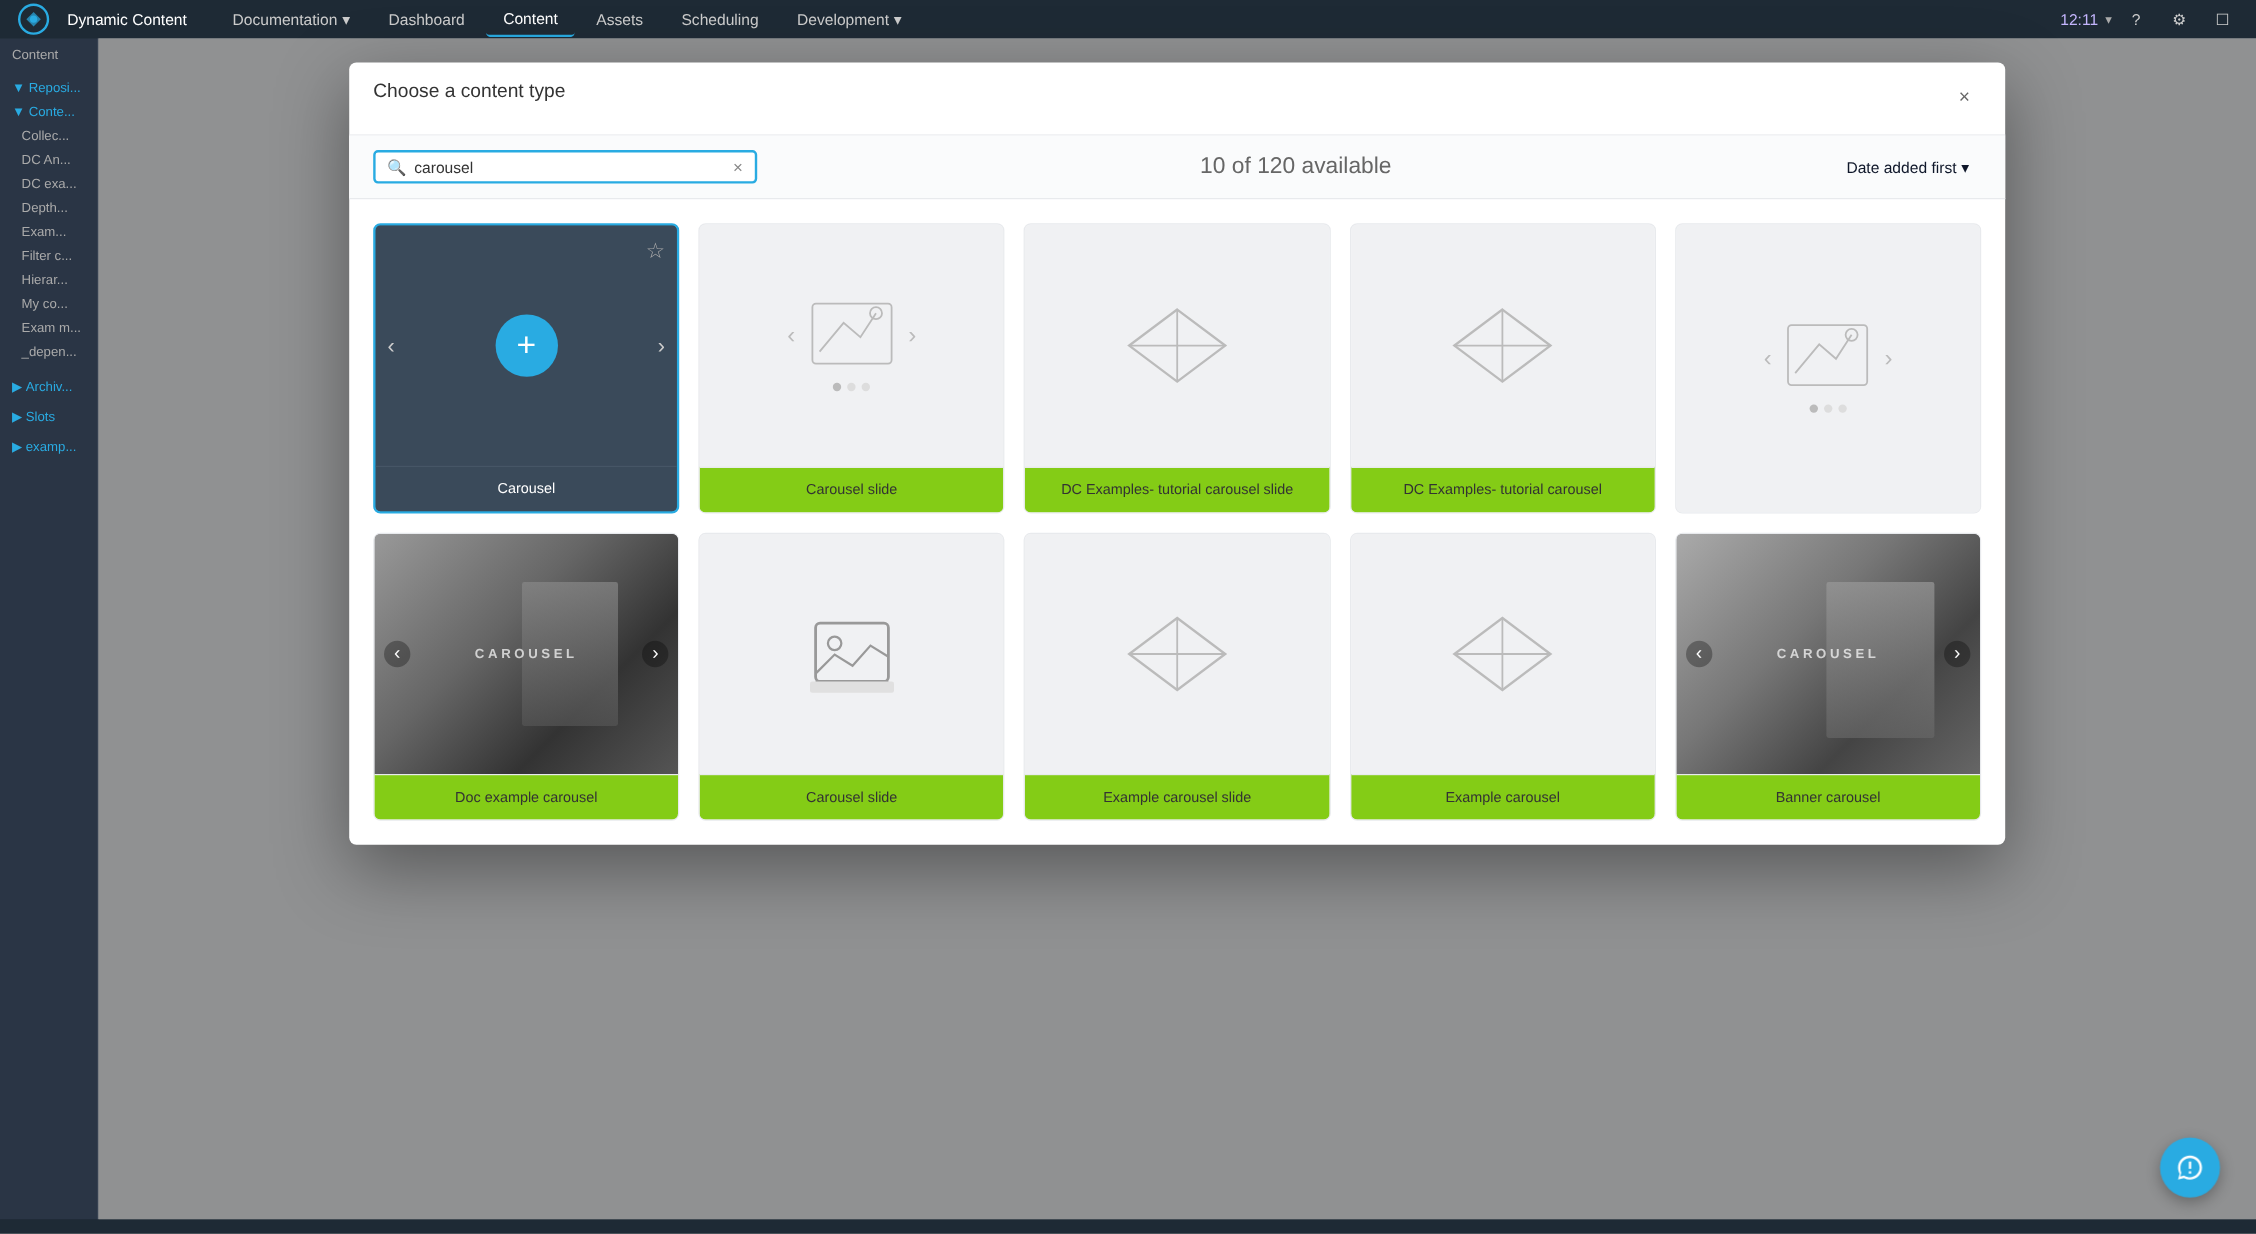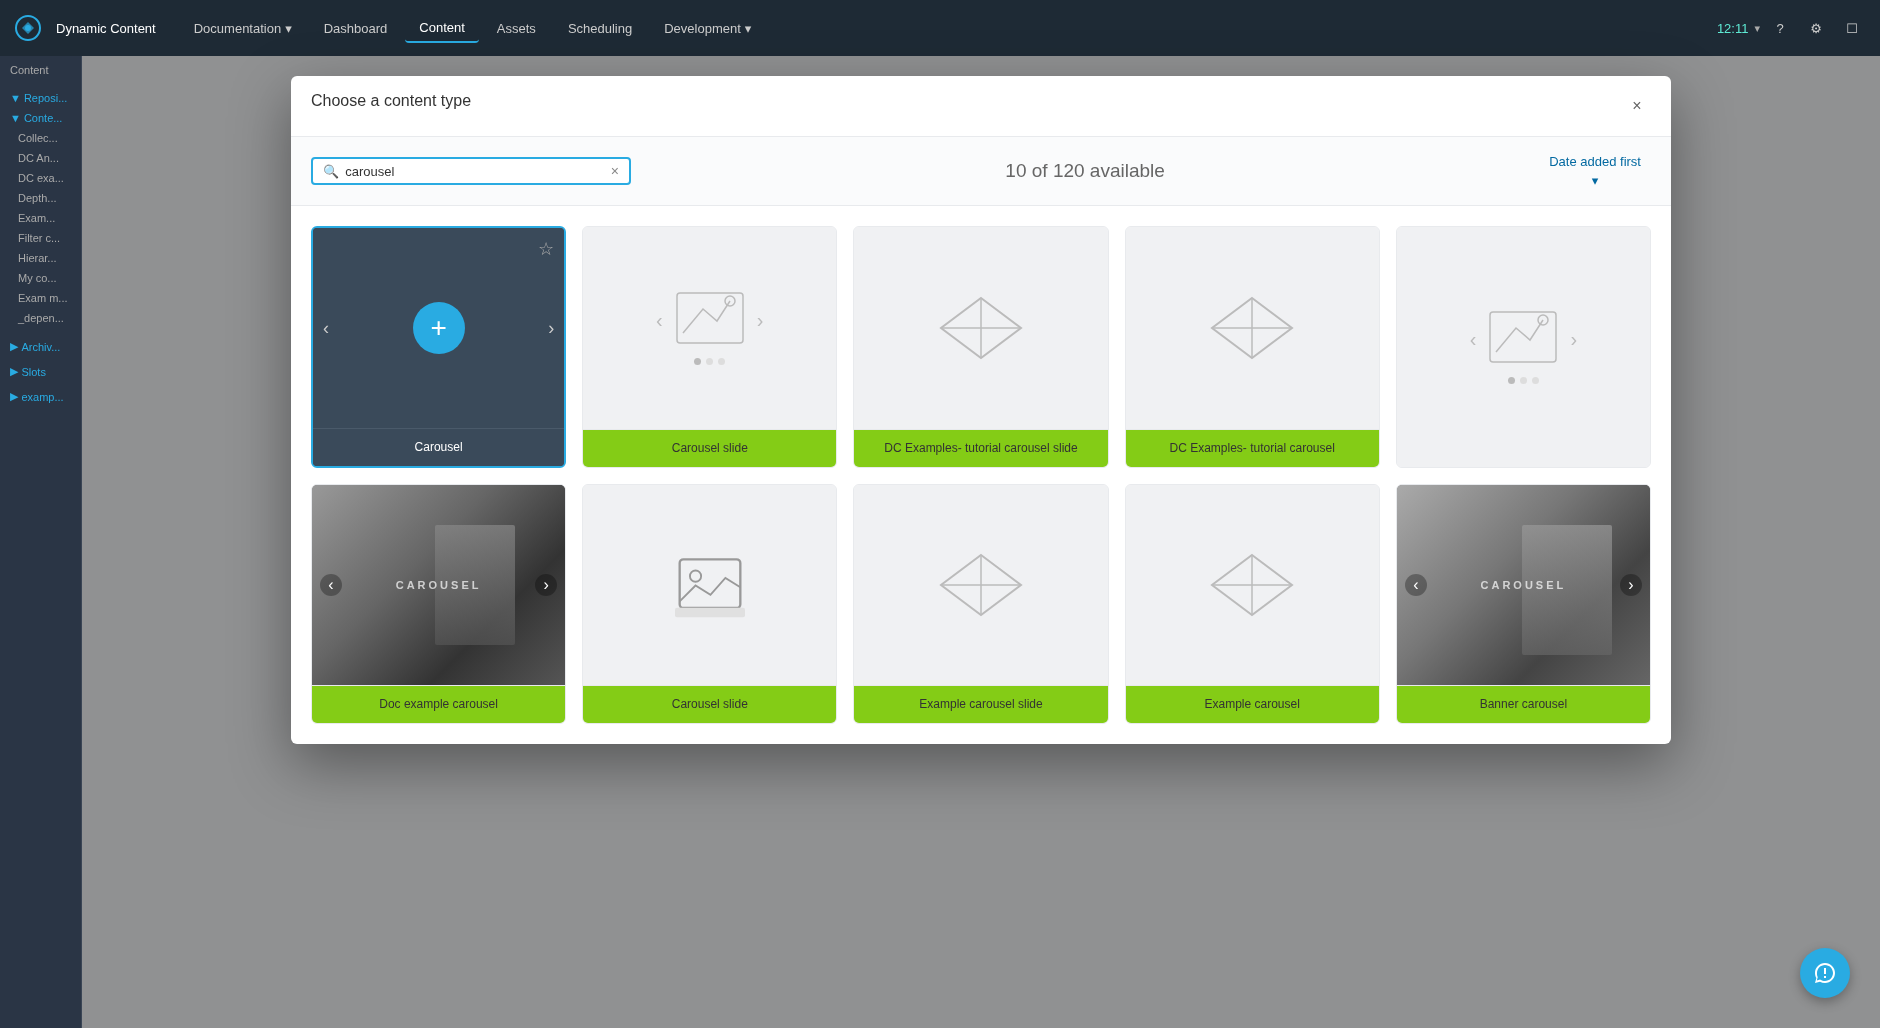--- a/index.html
+++ b/index.html
@@ -1,30 +1,30 @@
 <!DOCTYPE html>
 <html><head>
   <meta charset="utf-8">
   <style>
     * { box-sizing: border-box; margin: 0; padding: 0; }
     body { font-family: -apple-system, BlinkMacSystemFont, 'Segoe UI', sans-serif; background: #1e2a35; width: 1880px; height: 1028px; overflow: hidden; }
 
     
     .topnav {
-      display: flex; align-items: center; height: 56px;
+      display: flex; align-items: center; height: 32px;
       background: #1e2a35; color: #ccc; font-size: 13px; padding: 0 12px; gap: 4px;
     }
     .topnav .logo { width: 32px; height: 32px; display: flex; align-items: center; justify-content: center; margin-right: 8px; }
     .topnav .logo svg { width: 28px; height: 28px; }
     .topnav .app-title { color: #fff; font-size: 13px; margin-right: 20px; }
     .topnav .nav-item { padding: 6px 14px; color: #ccc; cursor: pointer; border-radius: 4px; font-size: 13px; }
     .topnav .nav-item.active { color: #fff; border-bottom: 2px solid #29abe2; }
     .topnav .nav-item.has-arrow { display: flex; align-items: center; gap: 4px; }
     .topnav .spacer { flex: 1; }
-    .topnav .time { color: #5eead4; font-size: 13px; }
+    .topnav .time { color: #c4b5fd; font-size: 13px; }
     .topnav .icon-btn { width: 32px; height: 32px; display: flex; align-items: center; justify-content: center; color: #ccc; cursor: pointer; border-radius: 4px; }
 
     
     .main-layout { display: flex; height: calc(1028px - 44px); }
 
     
     .content-area { flex: 1; background: #f0f2f4; position: relative; }
 
     
     .modal-overlay { position: absolute; inset: 0; background: rgba(0,0,0,0.4); z-index: 10; display: flex; align-items: flex-start; justify-content: center; padding-top: 20px; }
@@ -34,21 +34,21 @@
     .modal-title { font-size: 16px; font-weight: 500; color: #333; }
     .modal-close { width: 28px; height: 28px; display: flex; align-items: center; justify-content: center; cursor: pointer; color: #666; border-radius: 4px; font-size: 16px; }
 
     .modal-toolbar { display: flex; align-items: center; justify-content: space-between; padding: 12px 20px; border-bottom: 1px solid #e8eaed; background: #fafbfc; }
     .search-box { display: flex; align-items: center; background: #fff; border: 2px solid #29abe2; border-radius: 4px; padding: 4px 10px; width: 320px; gap: 6px; }
     .search-box input { border: none; outline: none; font-size: 13px; width: 100%; color: #333; }
     .search-icon { color: #888; font-size: 13px; }
     .clear-btn { color: #888; cursor: pointer; font-size: 14px; }
 
     .available-count { font-size: 19px; color: #666; }
-    .sort-btn { display: flex; align-items: center; gap: 4px; font-size: 13px; color: #0369a1; cursor: pointer; padding: 5px 10px; border-radius: 4px; flex-direction: column; }
+    .sort-btn { display: flex; align-items: center; gap: 4px; font-size: 13px; color: #0f172a; cursor: pointer; padding: 5px 10px; border-radius: 4px; }
 
     
     .modal-grid { padding: 20px; display: grid; grid-template-columns: repeat(5, 1fr); gap: 16px; overflow-y: auto; flex: 1; }
 
     .content-card {
       background: #f5f6f8; border-radius: 6px; cursor: pointer; overflow: hidden;
       display: flex; flex-direction: column; border: 1px solid #e8eaed;
       transition: box-shadow 0.2s;
     }
     .content-card.selected { border: 2px solid #29abe2; }

